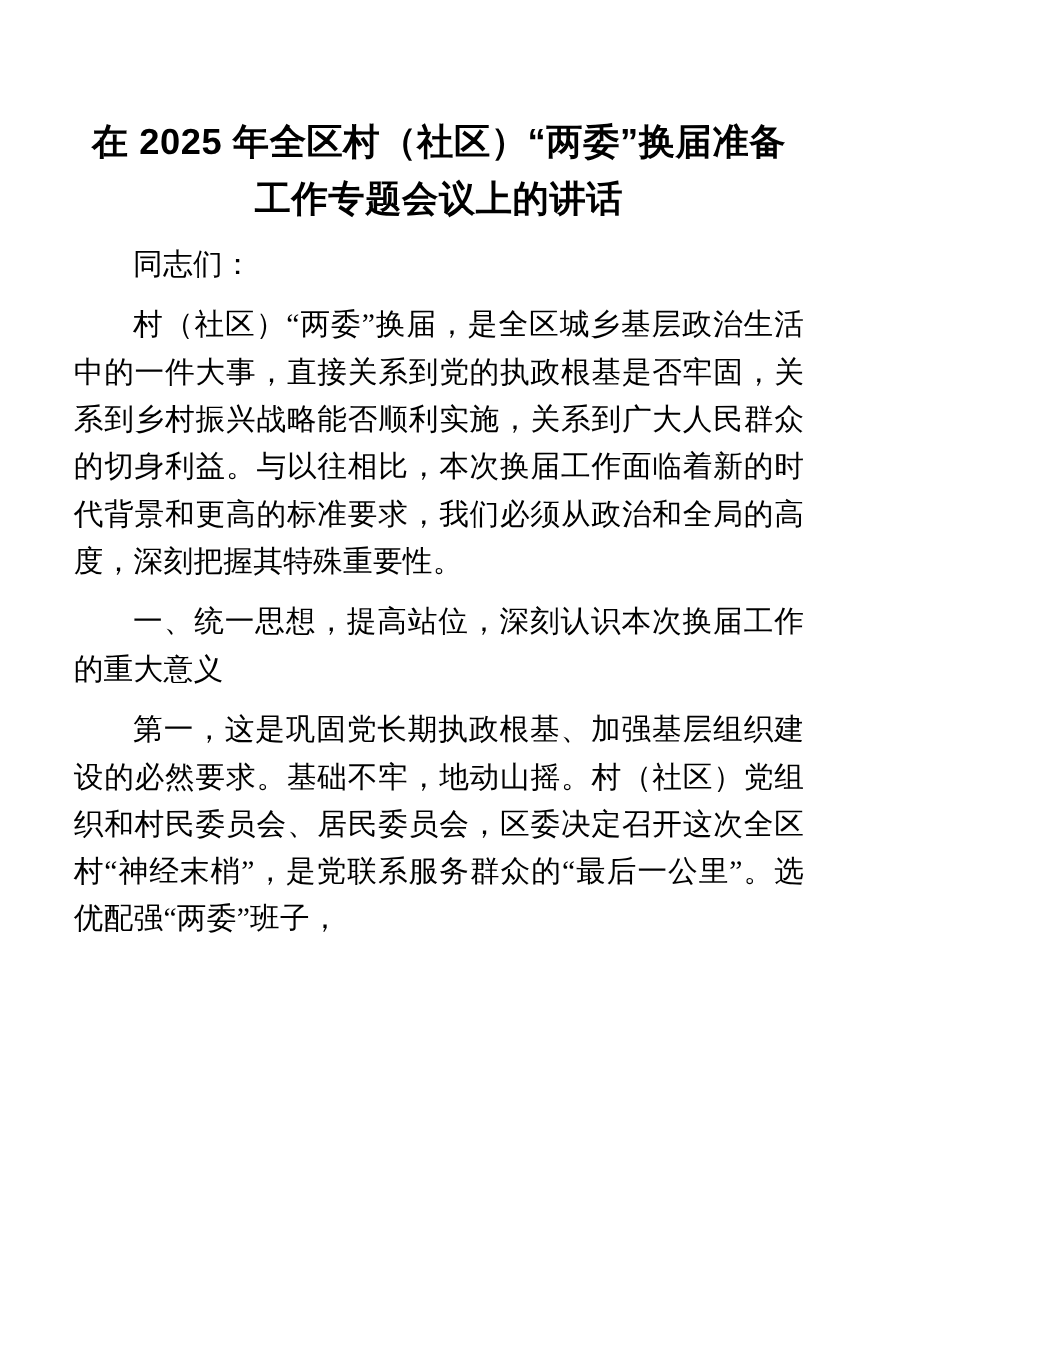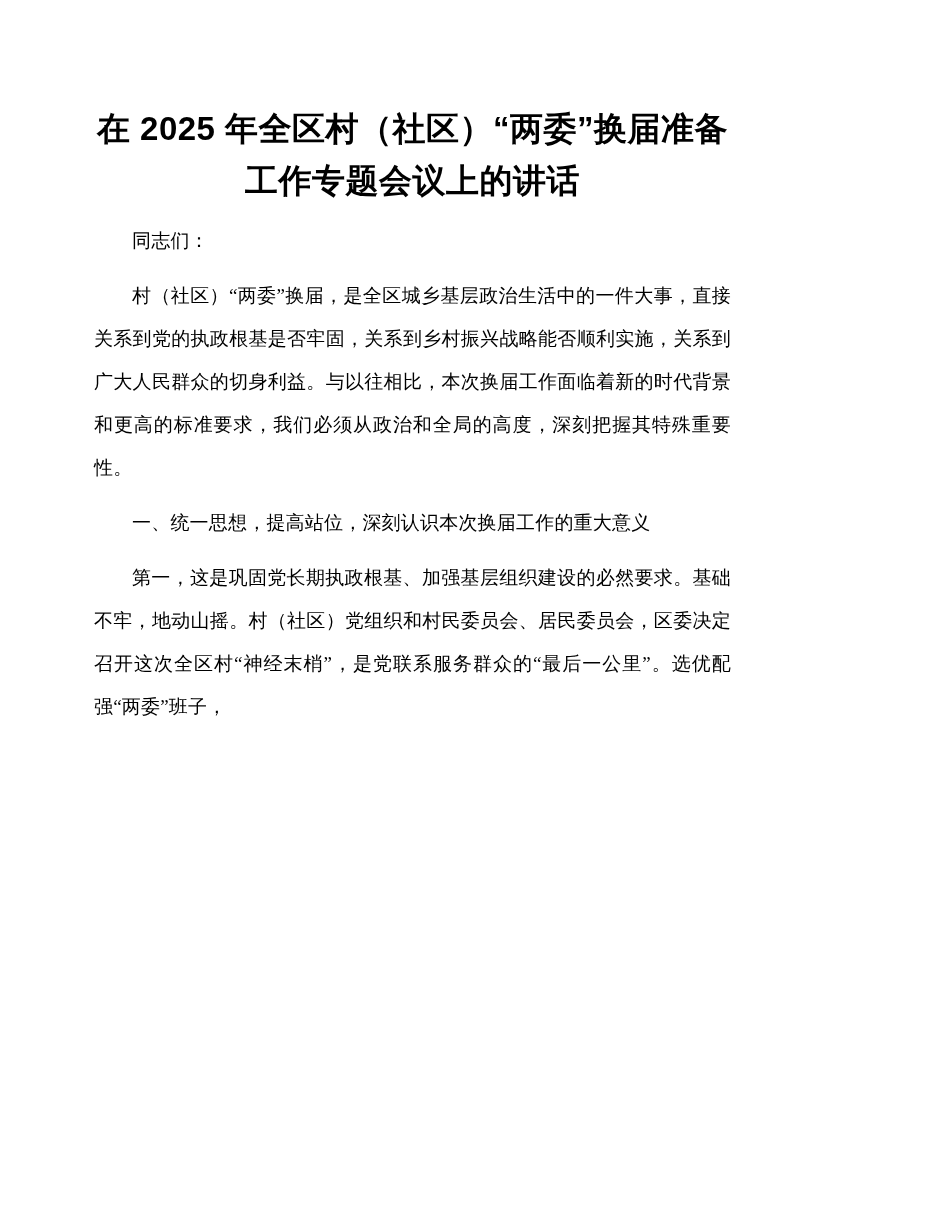--- a/index.html
+++ b/index.html
@@ -11,33 +11,33 @@
     width: 950px;
     height: 1230px;
     overflow: hidden;
     color: #000000;
     font-family: "Liberation Serif", serif;
   }
   .page {
     box-sizing: border-box;
     width: 856px;
     height: 1230px;
-    padding: 103px 125px 0 94px;
+    padding: 103px 125px 0 67px;
   }
   .doc-title {
     font-family: "Liberation Sans", sans-serif;
     font-size: 33px;
     font-weight: bold;
     line-height: 52px;
     text-align: center;
     margin: 0 0 8px 0;
     letter-spacing: 0.5px;
   }
   .para {
-    font-size: 19px;
+    font-size: 27px;
     line-height: 43px;
     text-align: justify;
     text-indent: 2em;
     margin: 12px 0 8px 0;
     word-break: break-all;
     letter-spacing: 0.2px;
   }
 </style>
 </head>
 <body>

